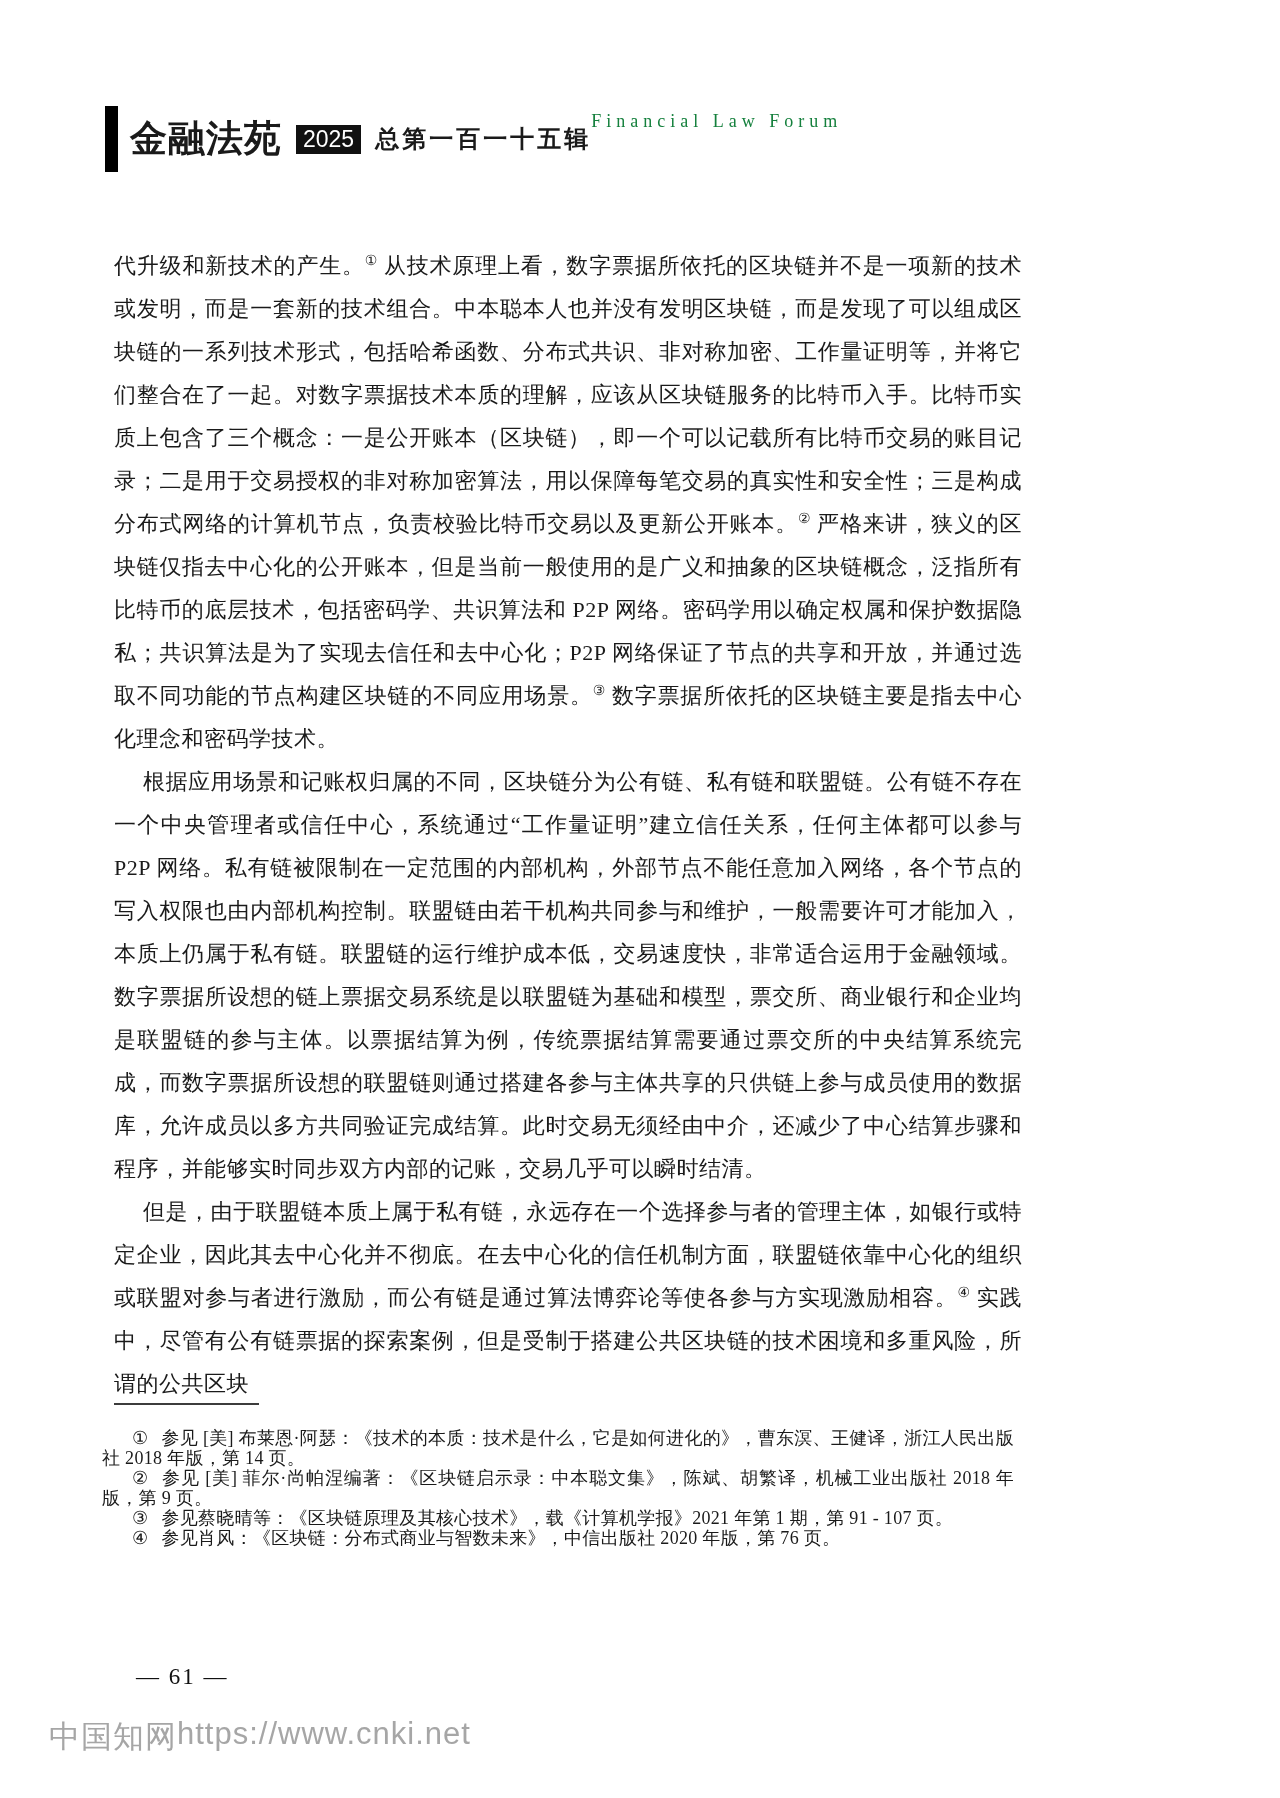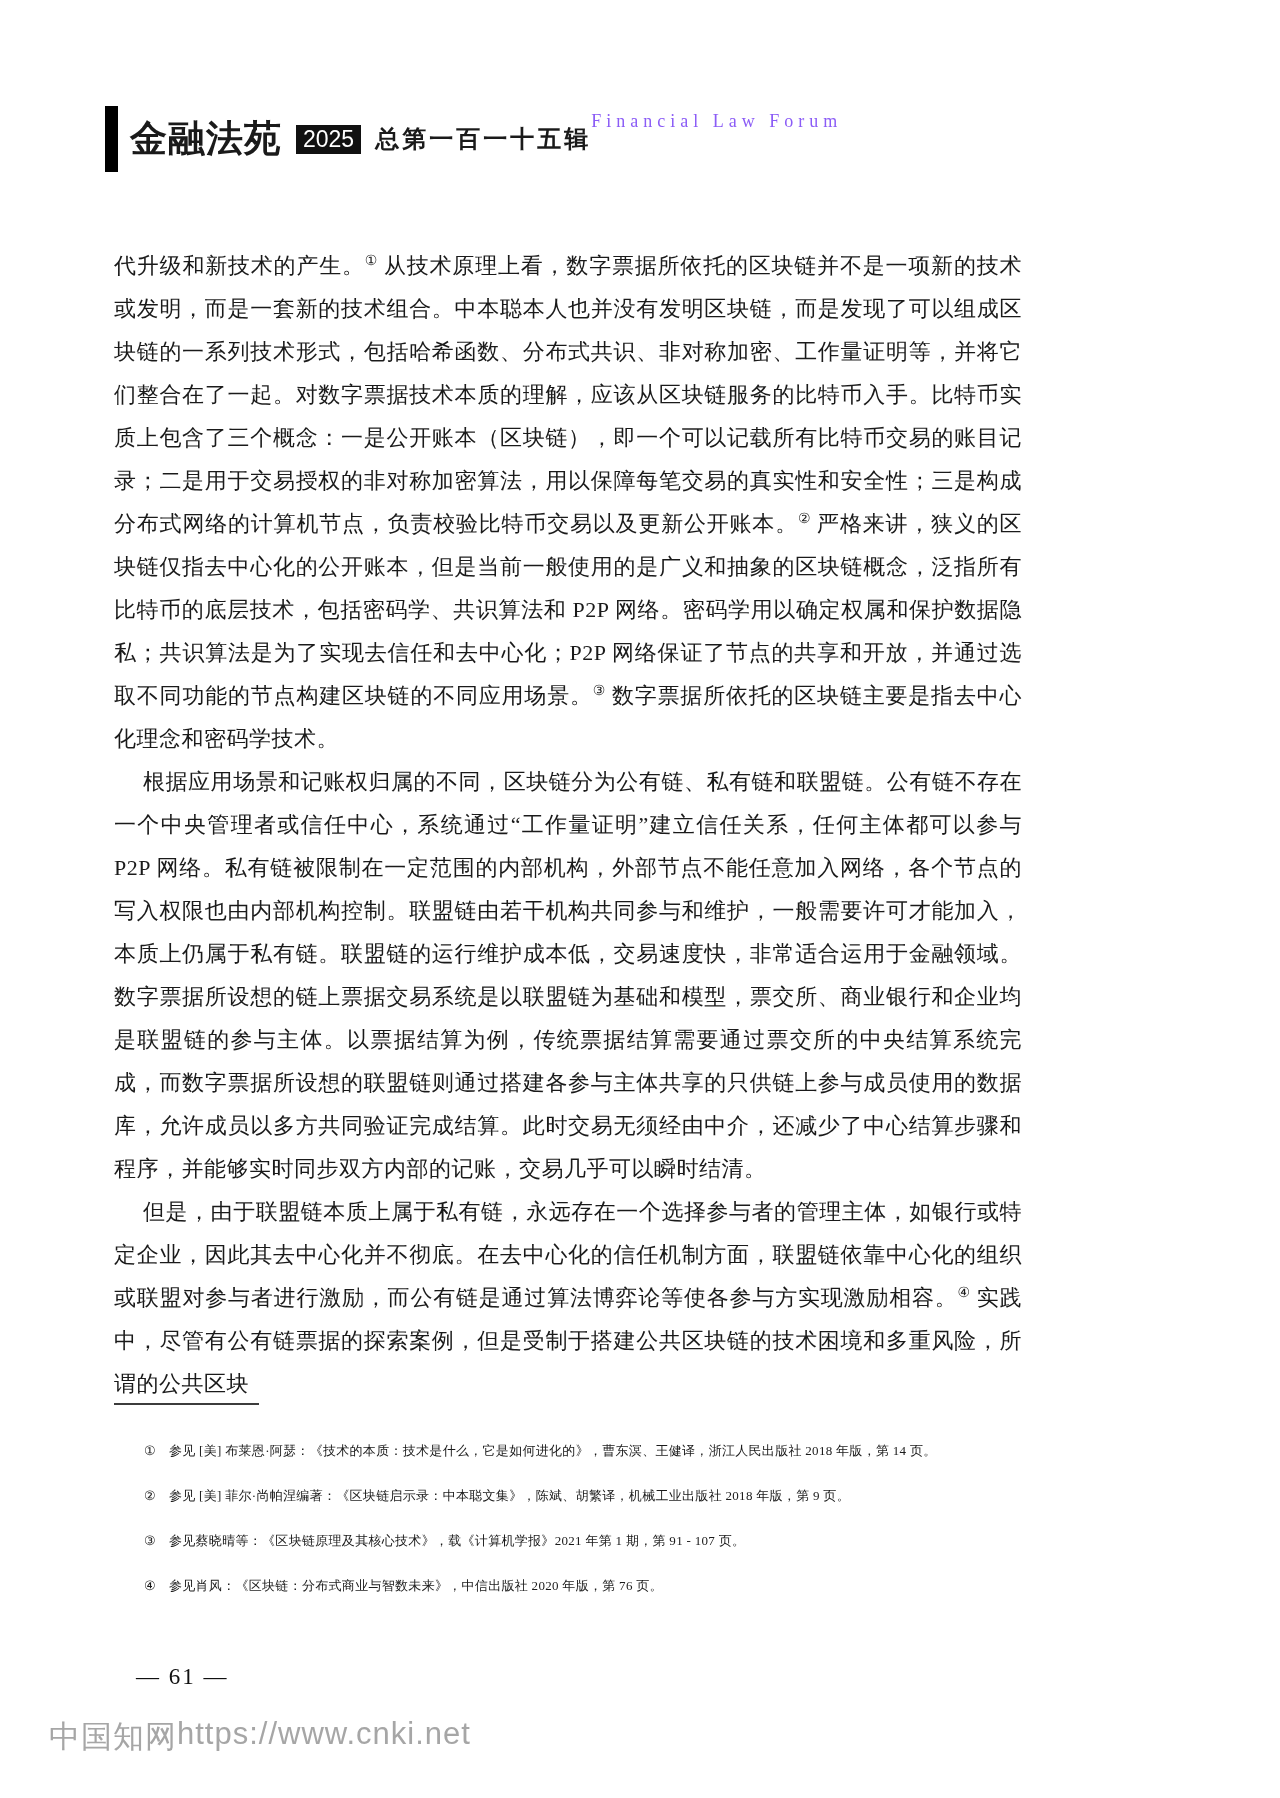--- a/index.html
+++ b/index.html
@@ -19,38 +19,38 @@
   .hline1 { display:flex; align-items:center; }
   .jtitle { font-size:37px; font-weight:bold; letter-spacing:1px; line-height:38px; }
   .ybadge {
     background:#111111; color:#ffffff;
     font-family:"Liberation Sans","DejaVu Sans",sans-serif;
     font-size:23px; font-weight:normal;
     line-height:29px; padding:0 7px;
     margin-left:14px;
   }
   .issue { font-size:24px; font-weight:bold; letter-spacing:3px; margin-left:14px; }
-  .jsub { font-size:18px; letter-spacing:5px; margin-top:5px; color:#8b5cf6; }
+  .jsub { font-size:18px; letter-spacing:5px; margin-top:5px; color:#15803d; }
 
   
   .bodytext {
     position:absolute; left:114px; top:244px; width:908px;
     font-size:22px; line-height:43px; letter-spacing:0.5px;
     text-align:justify;
   }
   .bodytext p { margin:0; text-indent:29px; }
   .bodytext p.no-indent { text-indent:0; }
   .bodytext p.subheading { letter-spacing:2px; }
   sup.fnref { font-size:14px; line-height:0; vertical-align:super; letter-spacing:0; }
 
   
   .fnsep { position:absolute; left:114px; top:1403px; width:145px; border-top:2px solid #3c3c3c; }
   .footnotes {
-    position:absolute; left:114px; top:1428px; width:912px;
-    font-size:13px; line-height:45px; letter-spacing:0.3px;
+    position:absolute; left:102px; top:1428px; width:912px;
+    font-size:18px; line-height:20px; letter-spacing:0.3px;
     text-align:justify;
   }
   .footnotes p { margin:0; text-indent:30px; }
   .fn-num { margin-right:13px; }
 
   
   .pageno { position:absolute; left:136px; top:1664px; font-size:23px; letter-spacing:2px; color:#111; }
   .watermark {
     position:absolute; left:49px; top:1716px;
     font-family:"Liberation Sans","DejaVu Sans",sans-serif;

